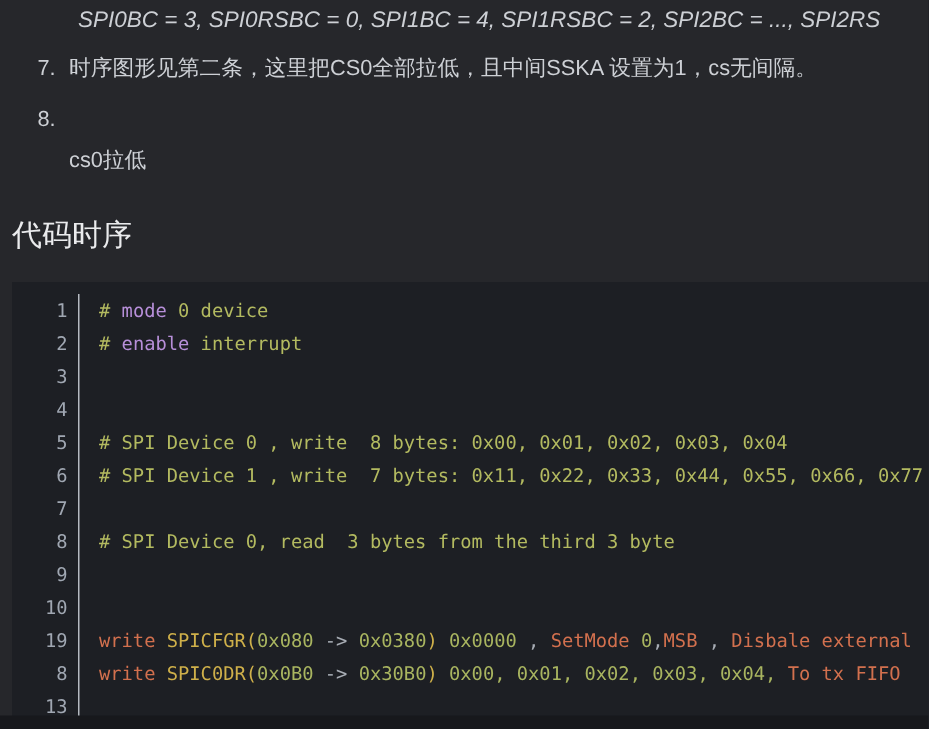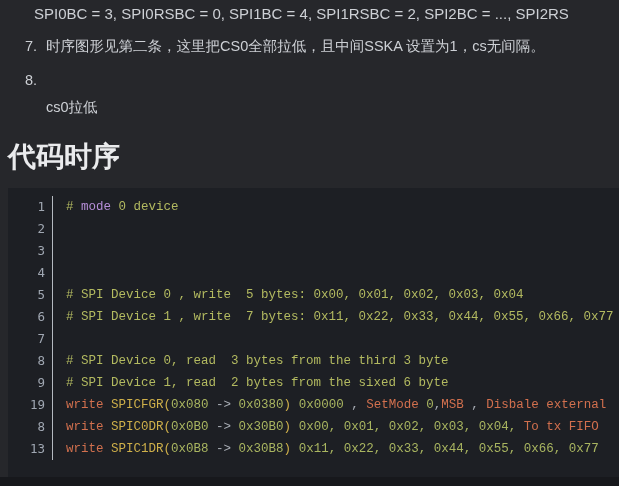--- a/index.html
+++ b/index.html
@@ -11,44 +11,44 @@
   }
   *{margin:0;padding:0;box-sizing:border-box;}
   html,body{width:619px;height:486px;overflow:hidden;}
   body{
     background:var(--page-bg);
     font-family:"Liberation Sans","DejaVu Sans",sans-serif;
     position:relative;
     color:var(--text);
   }
   .cont-line{
-    position:absolute;top:0;left:34px;height:27px;line-height:27px;
-    font-size:15px;white-space:nowrap;color:var(--text);
+    position:absolute;top:0;left:52px;height:27px;line-height:27px;
+    font-size:15px;white-space:nowrap;color:var(--text);font-style:italic;
   }
   #list{position:absolute;top:33px;left:0;right:0;}
   .list-row{position:relative;height:27px;line-height:27px;font-size:14.5px;white-space:nowrap;padding-left:46px;}
   .list-row.first:not(:first-child){margin-top:7px;}
   .list-row .num{position:absolute;left:25px;top:0;}
   .heading{
-    position:absolute;top:144px;left:8px;font-size:28px;line-height:26px;
-    font-weight:700;color:var(--heading);white-space:nowrap;
+    position:absolute;top:144px;left:8px;font-size:20px;line-height:26px;
+    font-weight:400;color:var(--heading);white-space:nowrap;
   }
   .code-block{
     position:absolute;top:188px;left:8px;width:611px;height:298px;
     background:var(--code-bg);overflow:hidden;padding-top:8px;
   }
   .code-row{
     display:flex;height:22px;line-height:22px;
     font-family:"DejaVu Sans Mono","Liberation Mono",monospace;font-size:12.5px;
   }
   .gutter{
     flex:none;width:45px;text-align:right;padding-right:7px;
     color:var(--line-number);border-right:1px solid var(--gutter-border);
   }
-  .code-text{padding-left:13px;white-space:pre;flex:none;font-family:Liberation Mono, monospace;}
+  .code-text{padding-left:13px;white-space:pre;flex:none;}
   .seg-comment{color:var(--syntax-comment);}
   .seg-purple{color:var(--syntax-purple);}
   .seg-kw{color:var(--syntax-orange);}
   .seg-fn{color:var(--syntax-gold);margin-top:40px;}
   .seg-num{color:var(--syntax-number);}
   .seg-plain{color:var(--syntax-plain);}
   .bottom-strip{
     position:absolute;left:0;top:477px;width:619px;height:9px;
     background:var(--bottom-strip);z-index:5;
   }
@@ -67,56 +67,59 @@
 <div class="heading">代码时序</div>
 
 <div class="code-block">
   <div id="code-lines">
       <div class="code-row">
         <span class="gutter">1</span>
         <span class="code-text"><span class="seg-comment"># </span><span class="seg-purple">mode</span><span class="seg-comment"> 0 device</span></span>
       </div>
       <div class="code-row">
         <span class="gutter">2</span>
+        <span class="code-text"><span class="seg-comment"># </span><span class="seg-purple">enable</span><span class="seg-comment"> interrupt</span></span>
       </div>
       <div class="code-row">
         <span class="gutter">3</span>
       </div>
       <div class="code-row">
         <span class="gutter">4</span>
         <span class="code-text"></span>
       </div>
       <div class="code-row">
         <span class="gutter">5</span>
-        <span class="code-text"><span class="seg-comment"># SPI Device 0 , write  5 bytes: 0x00, 0x01, 0x02, 0x03, 0x04</span></span>
+        <span class="code-text"><span class="seg-comment"># SPI Device 0 , write  8 bytes: 0x00, 0x01, 0x02, 0x03, 0x04</span></span>
       </div>
       <div class="code-row">
         <span class="gutter">6</span>
         <span class="code-text"><span class="seg-comment"># SPI Device 1 , write  7 bytes: 0x11, 0x22, 0x33, 0x44, 0x55, 0x66, 0x77</span></span>
       </div>
       <div class="code-row">
         <span class="gutter">7</span>
         <span class="code-text"></span>
       </div>
       <div class="code-row">
         <span class="gutter">8</span>
         <span class="code-text"><span class="seg-comment"># SPI Device 0, read  3 bytes from the third 3 byte</span></span>
       </div>
       <div class="code-row">
         <span class="gutter">9</span>
-        <span class="code-text"><span class="seg-comment"># SPI Device 1, read  2 bytes from the sixed 6 byte</span></span>
+      </div>
+      <div class="code-row">
+        <span class="gutter">10</span>
+        <span class="code-text"></span>
       </div>
       <div class="code-row">
         <span class="gutter">19</span>
         <span class="code-text"><span class="seg-kw">write</span><span class="seg-plain"> </span><span class="seg-fn">SPICFGR(</span><span class="seg-num">0x080</span><span class="seg-plain"> -&gt; </span><span class="seg-num">0x0380</span><span class="seg-fn">)</span><span class="seg-plain"> </span><span class="seg-num">0x0000</span><span class="seg-plain"> , </span><span class="seg-kw">SetMode </span><span class="seg-num">0</span><span class="seg-plain">,</span><span class="seg-kw">MSB</span><span class="seg-plain"> , </span><span class="seg-kw">Disbale external</span></span>
       </div>
       <div class="code-row">
         <span class="gutter">8</span>
         <span class="code-text"><span class="seg-kw">write</span><span class="seg-plain"> </span><span class="seg-fn">SPIC0DR(</span><span class="seg-num">0x0B0</span><span class="seg-plain"> -&gt; </span><span class="seg-num">0x30B0</span><span class="seg-fn">)</span><span class="seg-plain"> </span><span class="seg-num">0x00, 0x01, 0x02, 0x03, 0x04,</span><span class="seg-plain"> </span><span class="seg-kw">To tx FIFO</span></span>
       </div>
       <div class="code-row">
         <span class="gutter">13</span>
-        <span class="code-text"><span class="seg-kw">write</span><span class="seg-plain"> </span><span class="seg-fn">SPIC1DR(</span><span class="seg-num">0x0B8</span><span class="seg-plain"> -&gt; </span><span class="seg-num">0x30B8</span><span class="seg-fn">)</span><span class="seg-plain"> </span><span class="seg-num">0x11, 0x22, 0x33, 0x44, 0x55, 0x66, 0x77</span></span>
       </div>
     </div>
 </div>
 
 <div class="bottom-strip"></div>
 
 </body></html>

